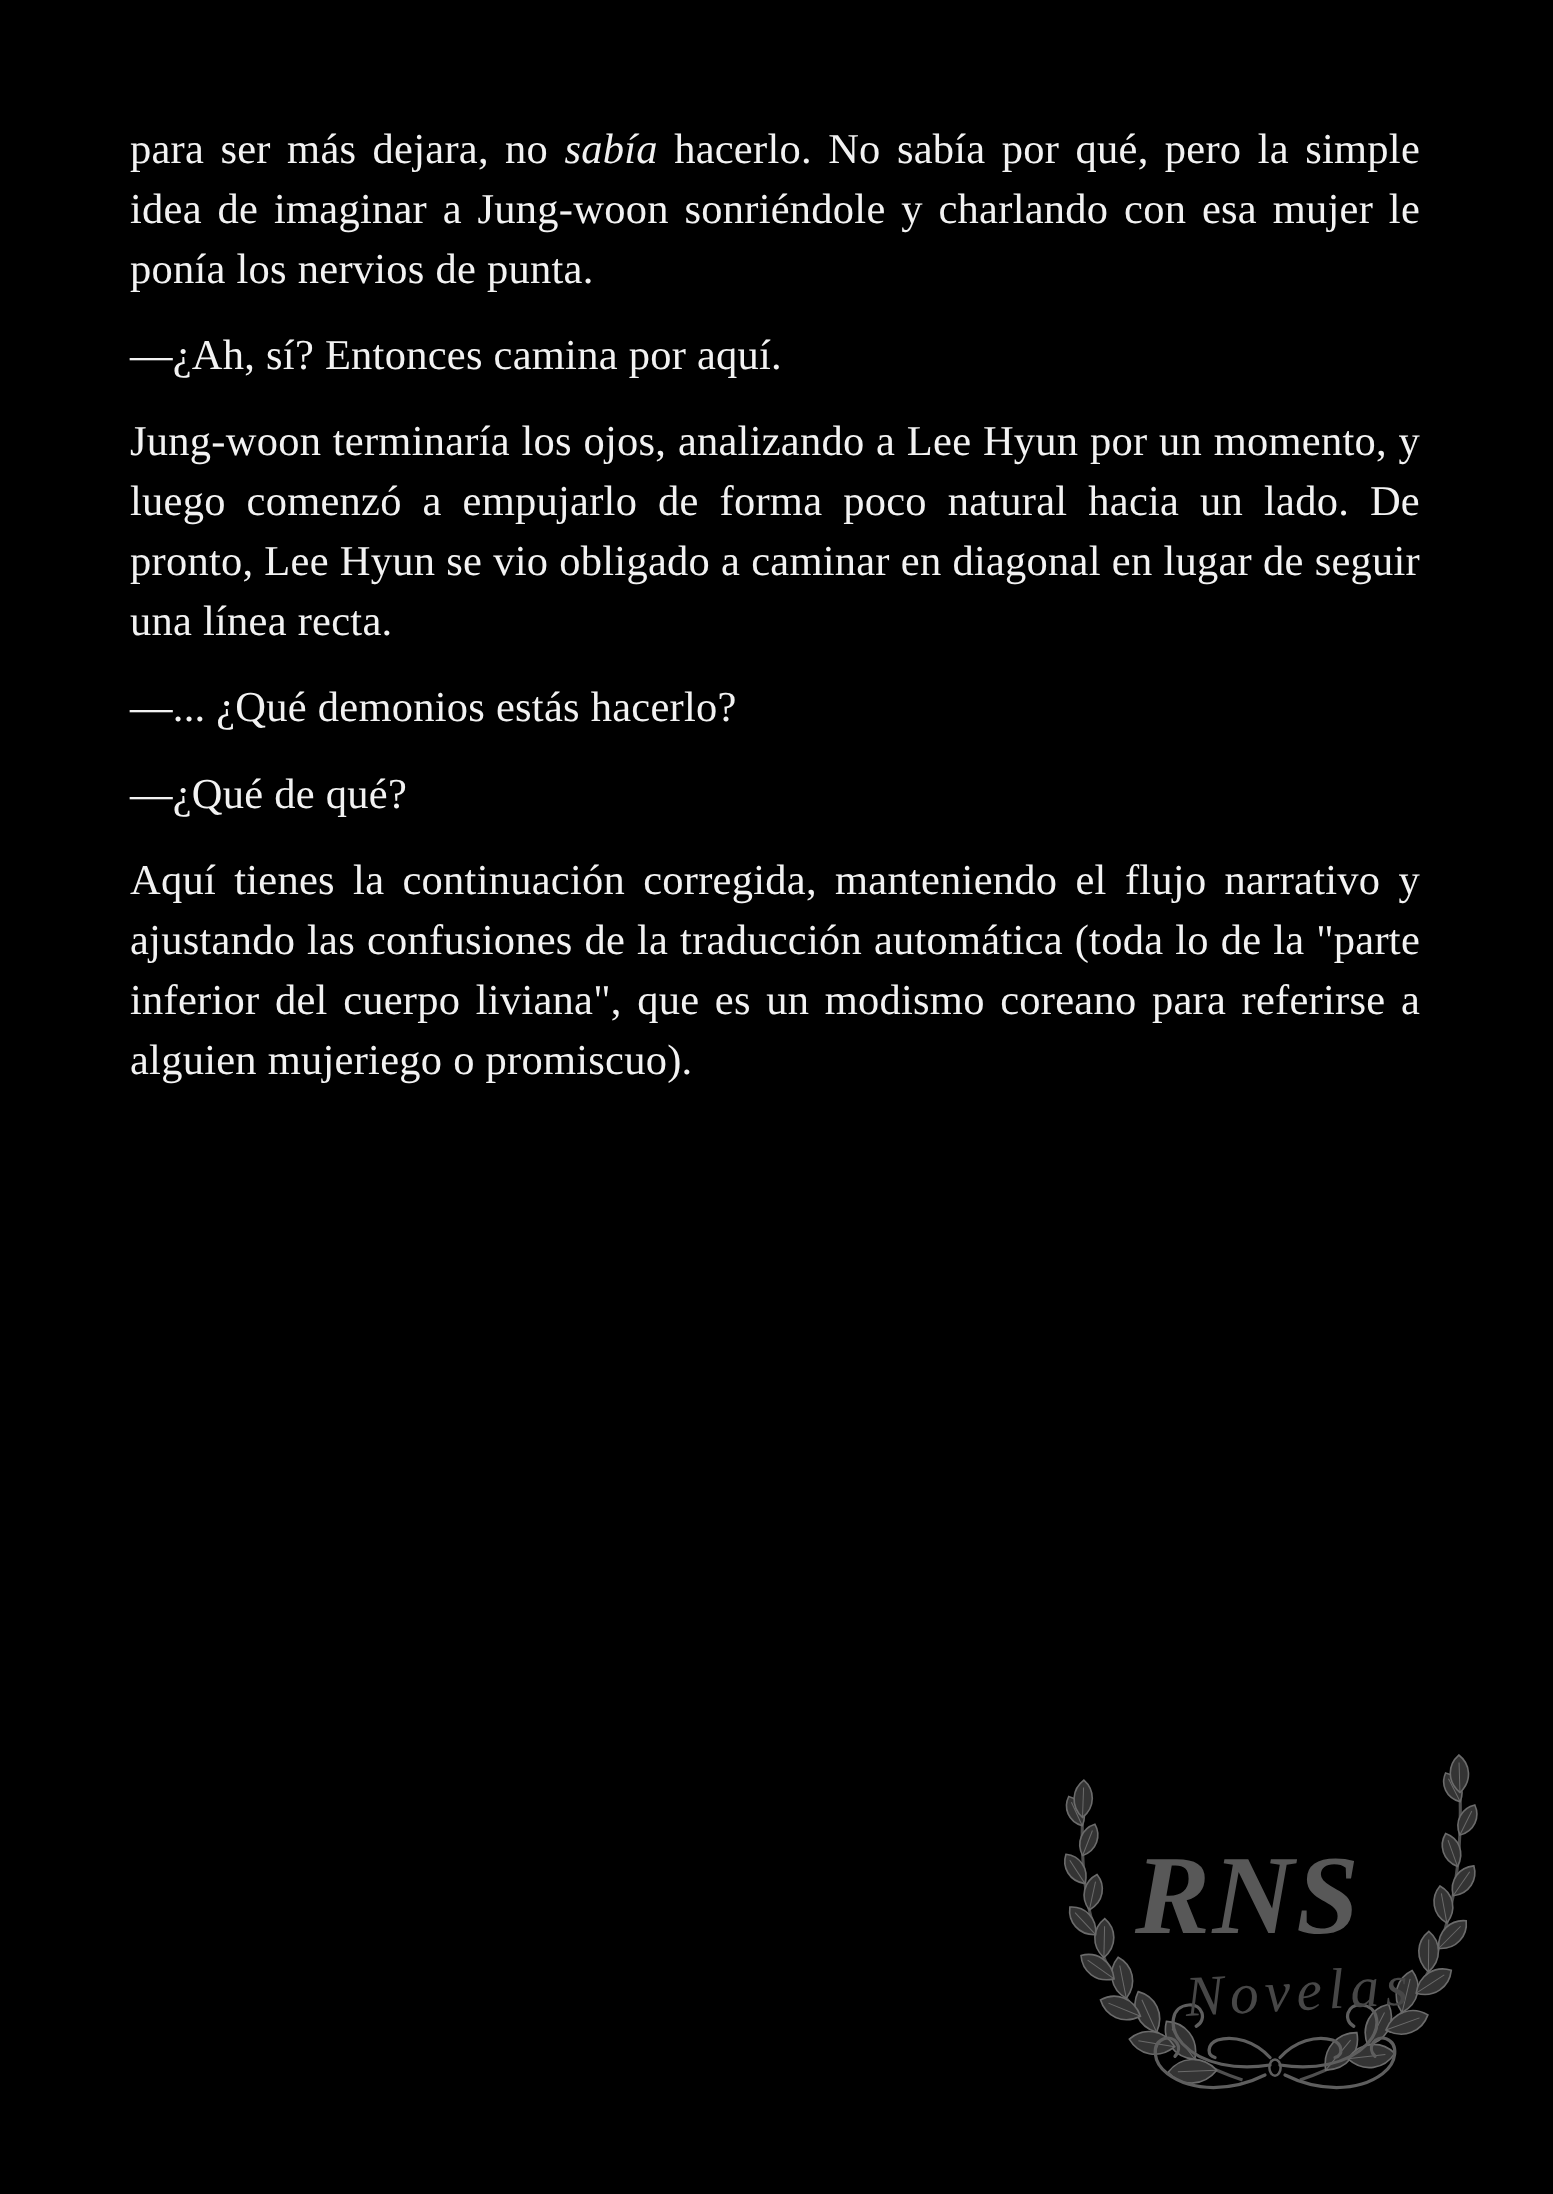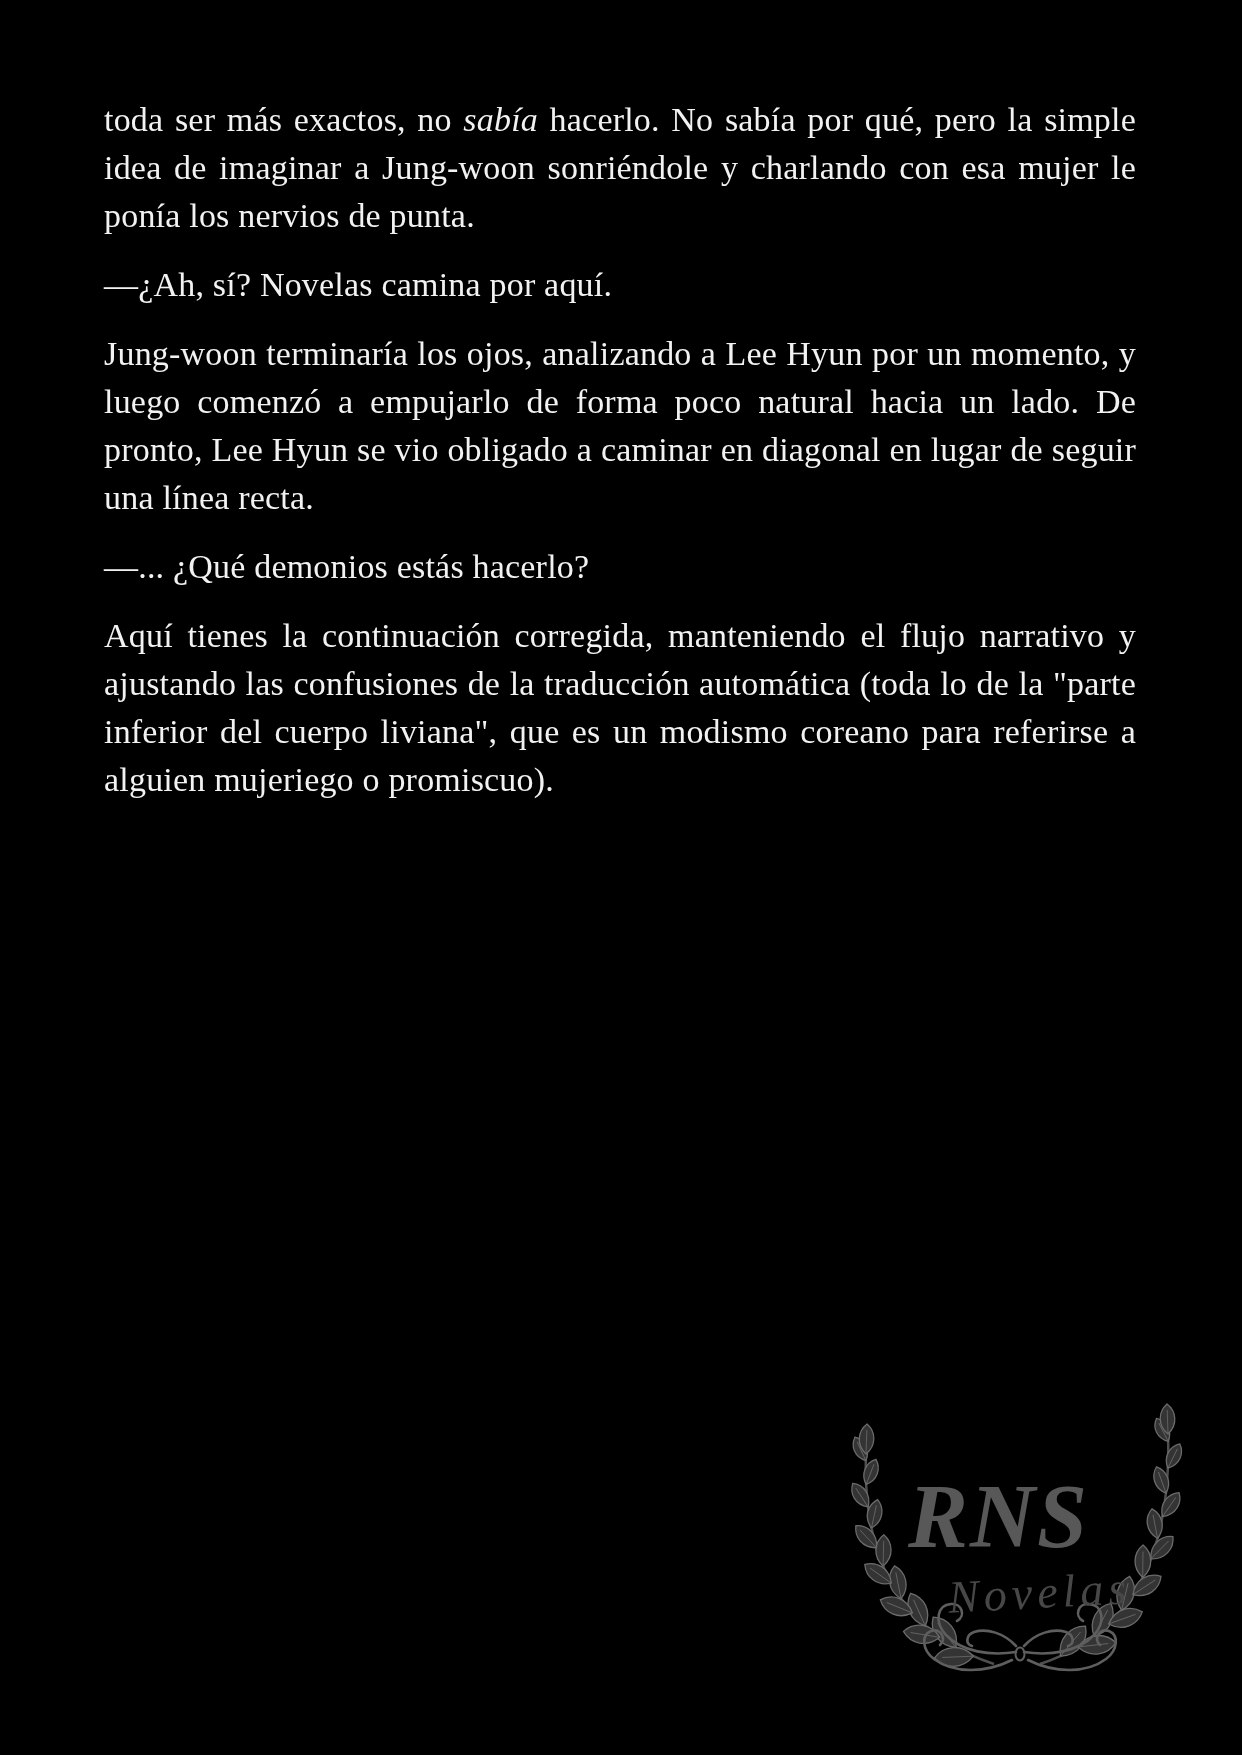--- a/index.html
+++ b/index.html
@@ -126,20 +126,21 @@
         <path d="M206 292 C 232 305, 264 306, 284 291 C 296 282, 297 267, 287 263 C 278 260, 271 270, 278 277" fill="none" stroke="#5e5e5e" stroke-width="2.6" stroke-linecap="round" transform="translate(396 0) scale(-1 1)"></path>
         <path d="M202 278 C 214 265, 231 260, 244 264 C 252 267, 253 276, 246 278" fill="none" stroke="#5e5e5e" stroke-width="2.6" stroke-linecap="round"></path>
         <path d="M202 278 C 214 265, 231 260, 244 264 C 252 267, 253 276, 246 278" fill="none" stroke="#5e5e5e" stroke-width="2.6" stroke-linecap="round" transform="translate(396 0) scale(-1 1)"></path>
         <ellipse cx="198" cy="286" rx="4.5" ry="6.5" fill="none" stroke="#5e5e5e" stroke-width="2"></ellipse>
       </svg>
     <div class="wm-brand" style="color: rgb(88, 88, 88);">RNS</div>
     <div class="wm-sub" style="color: rgb(71, 71, 71);">Novelas</div>
   </div>
 
   <div class="text-column" id="text-column">
-      <p class="para narration"><span>toda ser más exactos, no </span><span style="font-style: italic;">sabía</span><span> hacerlo. No sabía por qué, pero la simple idea de imaginar a Jung-woon sonriéndole y charlando con esa mujer le ponía los nervios de punta.</span></p>
-      <p class="para dialogue"><span>—¿Ah, sí? Novelas camina por aquí.</span></p>
+      <p class="para narration"><span>para ser más dejara, no </span><span style="font-style: italic;">sabía</span><span> hacerlo. No sabía por qué, pero la simple idea de imaginar a Jung-woon sonriéndole y charlando con esa mujer le ponía los nervios de punta.</span></p>
+      <p class="para dialogue"><span>—¿Ah, sí? Entonces camina por aquí.</span></p>
       <p class="para narration"><span>Jung-woon terminaría los ojos, analizando a Lee Hyun por un momento, y luego comenzó a empujarlo de forma poco natural hacia un lado. De pronto, Lee Hyun se vio obligado a caminar en diagonal en lugar de seguir una línea recta.</span></p>
       <p class="para dialogue"><span>—... ¿Qué demonios estás hacerlo?</span></p>
+      <p class="para dialogue"><span>—¿Qué de qué?</span></p>
       <p class="para narration"><span>Aquí tienes la continuación corregida, manteniendo el flujo narrativo y ajustando las confusiones de la traducción automática (toda lo de la "parte inferior del cuerpo liviana", que es un modismo coreano para referirse a alguien mujeriego o promiscuo).</span></p>
     </div>
 
 </div>
 
 </body></html>

